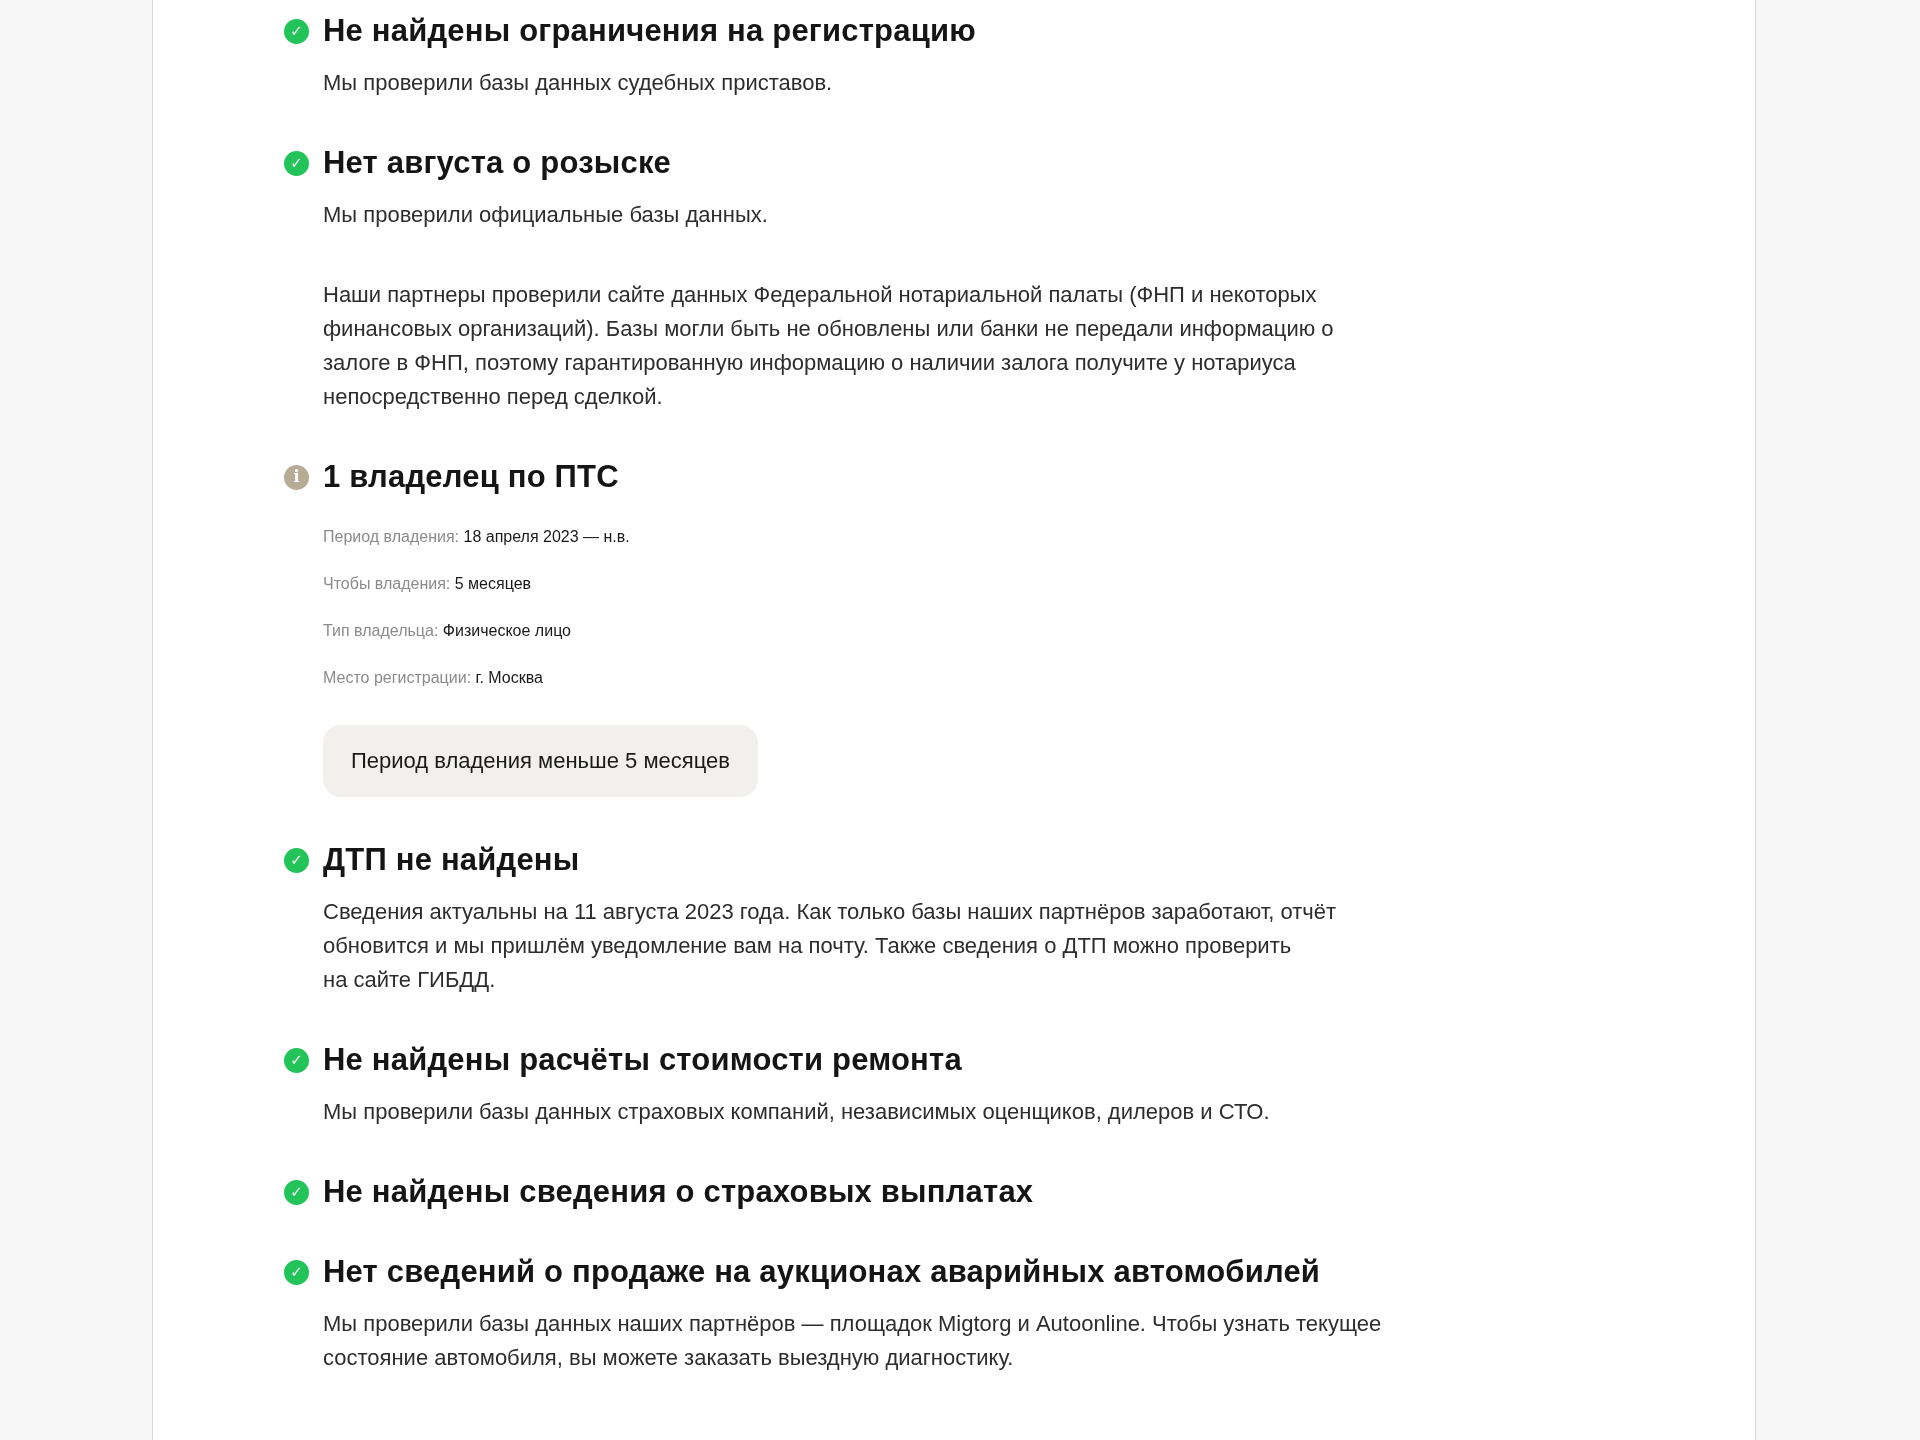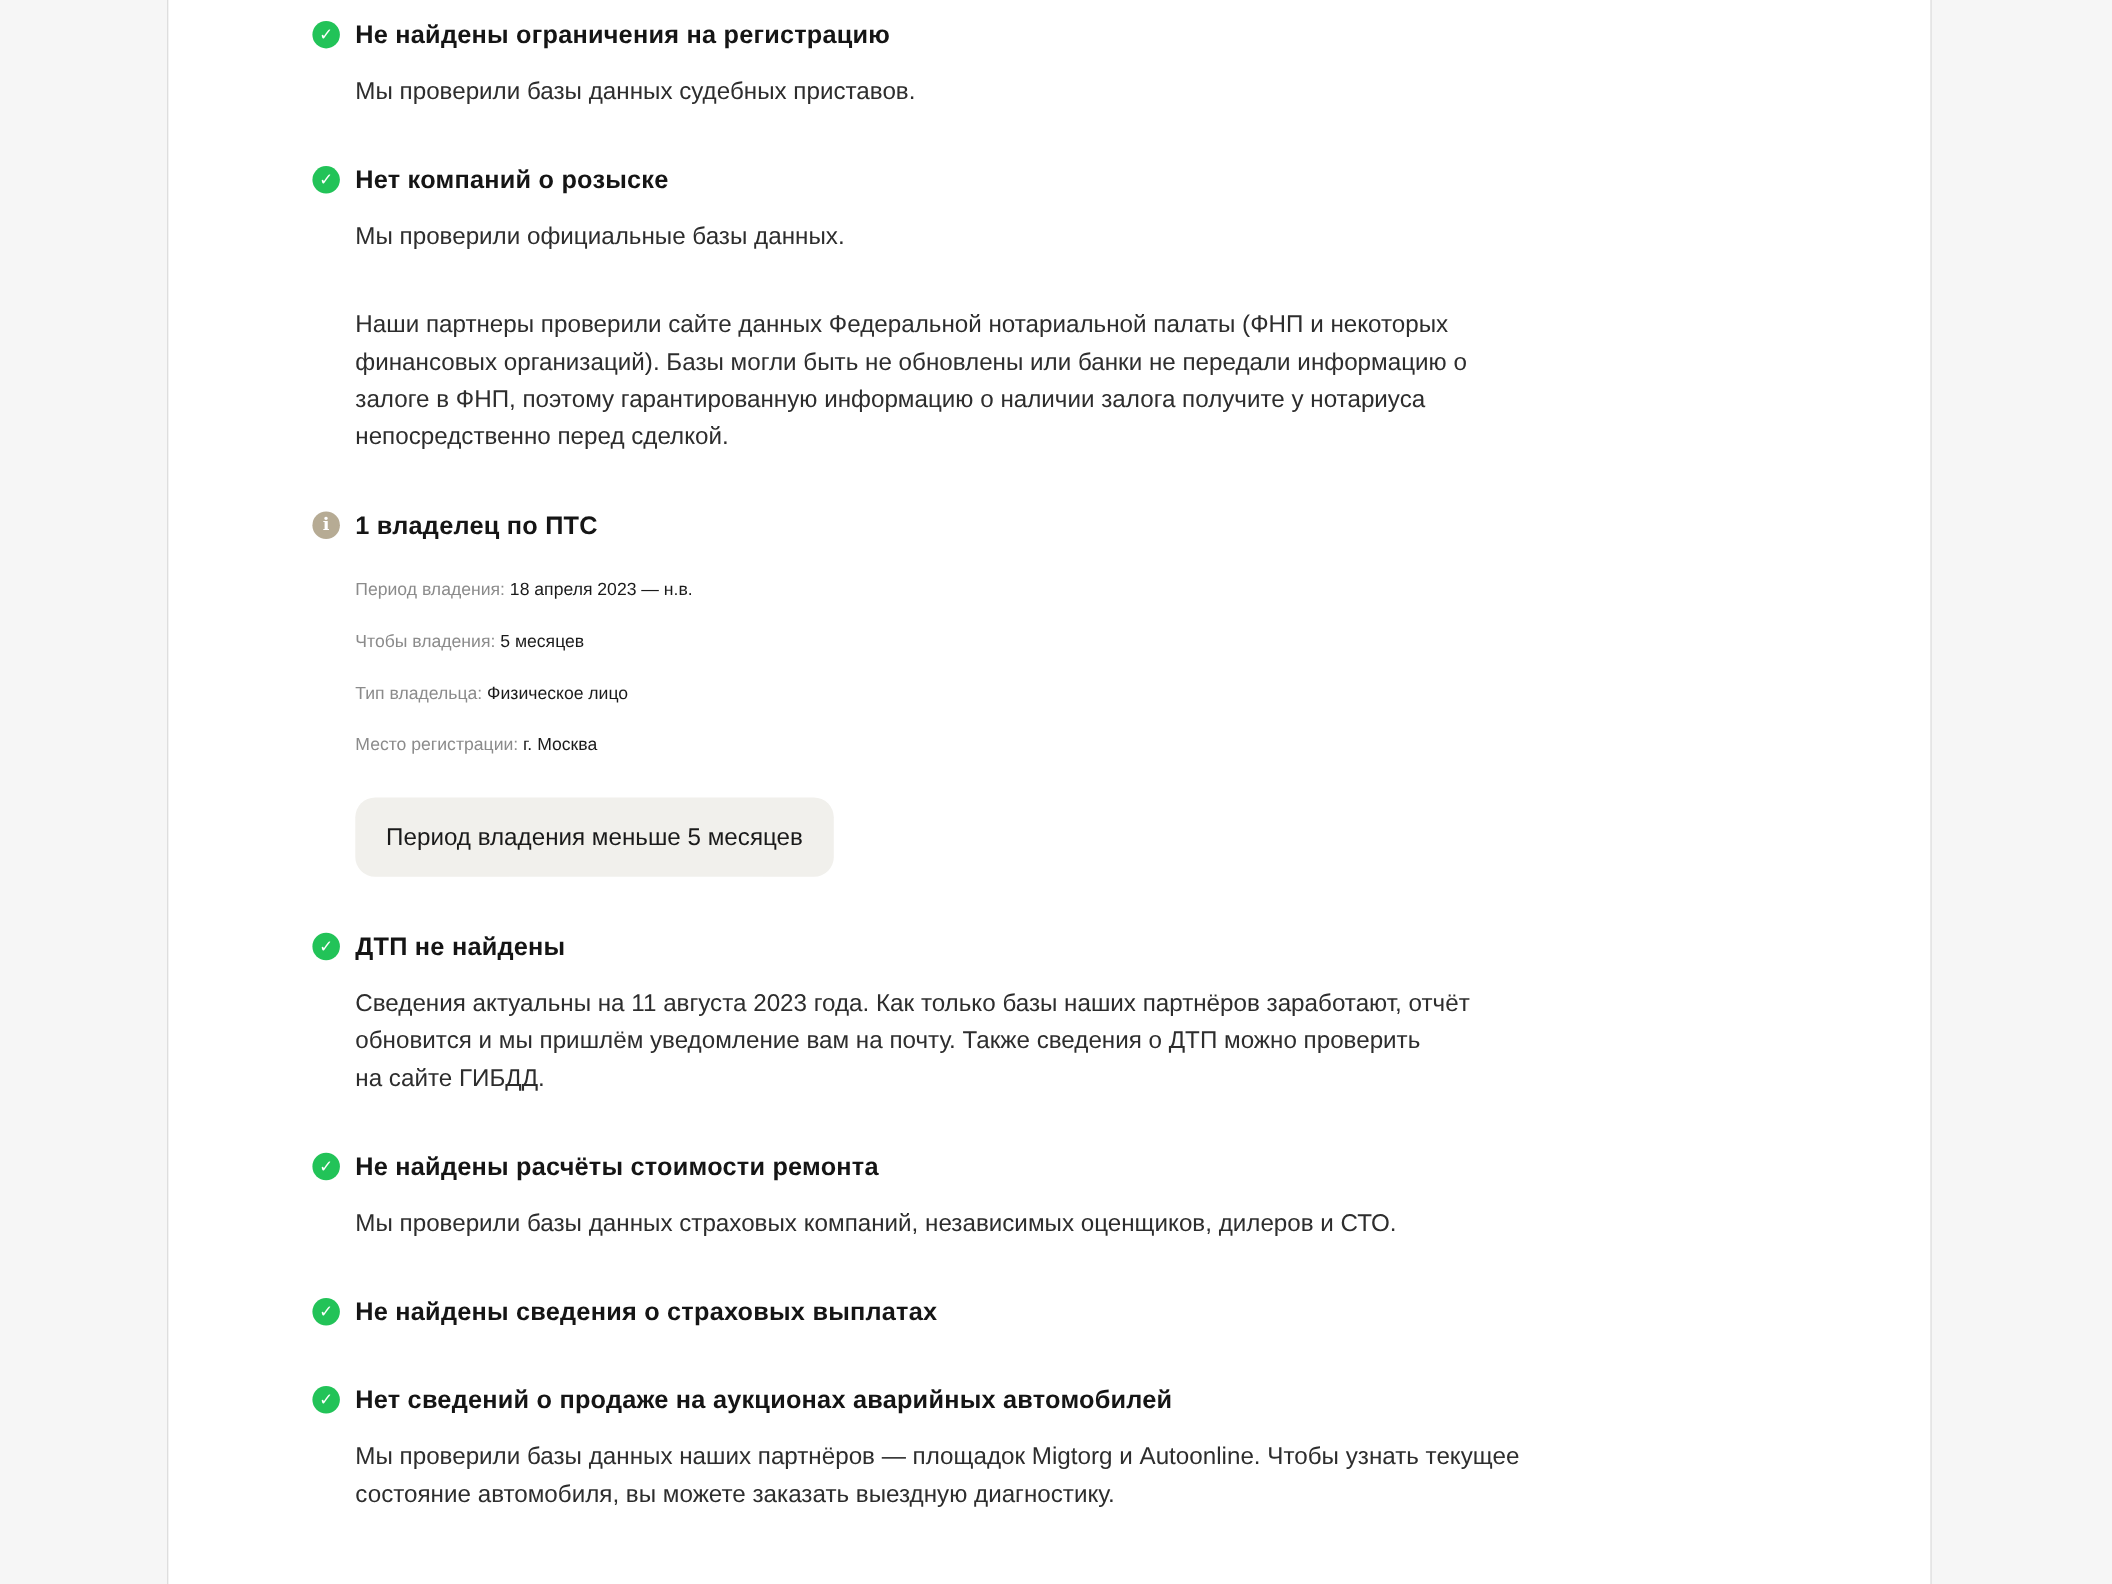--- a/index.html
+++ b/index.html
@@ -46,21 +46,21 @@
     margin-top:1px;
   }
   .icon-info{background:var(--info);}
   .icon-info::before{
     content:"i";
     font-family:"DejaVu Serif",serif;
     font-size:16px;font-weight:bold;line-height:1;
   }
   h2{
     margin:0;
-    font-size:23px;
+    font-size:31px;
     line-height:34px;
     font-weight:700;
     color:var(--heading);
     letter-spacing:.2px;
   }
   .sec-body{
     margin:18px 0 0 39px;
     max-width:1290px;
     font-size:22px;
     line-height:34px;
@@ -92,21 +92,21 @@
     <div class="sec-head">
       <span class="icon icon-check"></span>
       <h2>Не найдены ограничения на регистрацию</h2>
     </div>
     <p class="sec-body">Мы проверили базы данных судебных приставов.</p>
   </section>
 
   <section class="section">
     <div class="sec-head">
       <span class="icon icon-check"></span>
-      <h2>Нет компаний о розыске</h2>
+      <h2>Нет августа о розыске</h2>
     </div>
     <p class="sec-body">Мы проверили официальные базы данных.</p>
   </section>
 
   <section class="section">
     <p class="sec-body">Наши партнеры проверили сайте данных Федеральной нотариальной палаты (ФНП и некоторых
 финансовых организаций). Базы могли быть не обновлены или банки не передали информацию о
 залоге в ФНП, поэтому гарантированную информацию о наличии залога получите у нотариуса
 непосредственно перед сделкой.</p>
   </section>

